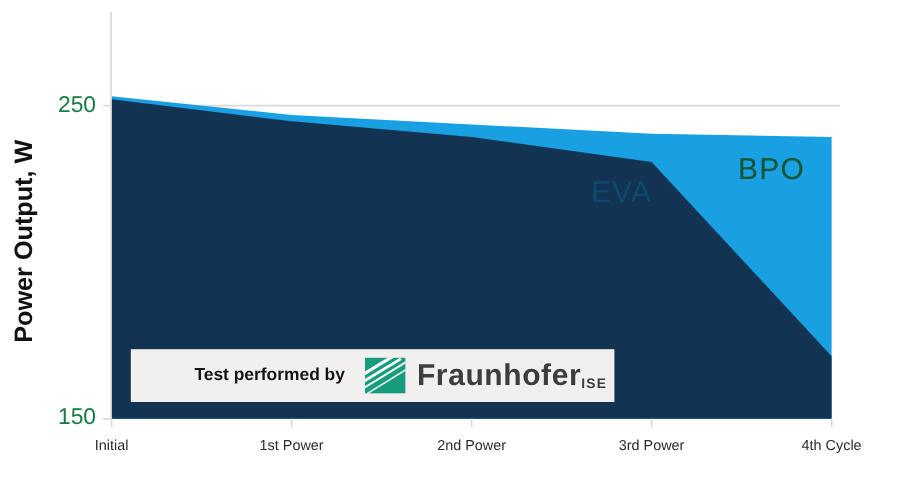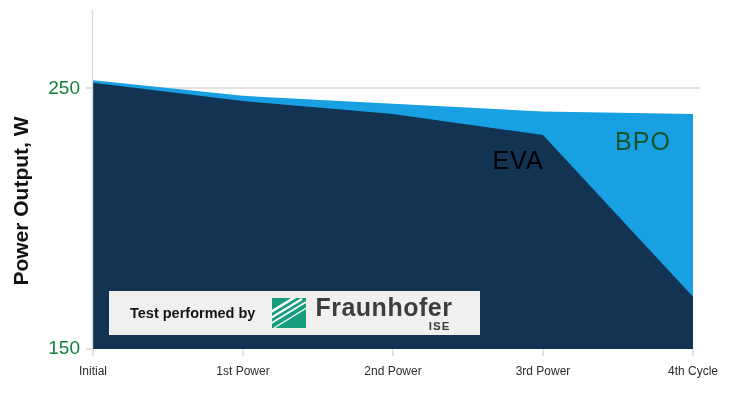--- a/index.html
+++ b/index.html
@@ -36,31 +36,31 @@
   .series-label{
     position:absolute;width:100px;height:30px;
     font-size:25px;line-height:30px;text-align:center;
     letter-spacing:1px;
   }
   #label-eva{left:468px;top:145px;}
   #label-bpo{left:593px;top:126px;}
   .badge{
     position:absolute;left:109px;top:291px;width:371px;height:44px;
     background:#f1f0ee;
-    display:flex;align-items:center;
+    display:flex;align-items:center;padding-left:32px;
   }
   .badge-text{
     margin-left:21px;
     font-size:14.5px;font-weight:bold;color:#141414;
     white-space:nowrap;
   }
   .badge-logo{margin-left:17px;flex:0 0 auto;display:block;}
   .wordmark{
     margin-left:9px;
-    display:flex;flex-direction:column;align-items:flex-end;
+    display:flex;flex-direction:row;align-items:flex-end;
   }
   .brand{
     font-size:25px;font-weight:bold;line-height:25px;letter-spacing:0.5px;
     white-space:nowrap;
   }
   .brand-sub{
     font-size:11.5px;font-weight:bold;line-height:11px;letter-spacing:1px;
     margin-top:1px;margin-right:2px;
   }
 </style>
@@ -86,33 +86,33 @@
 
   <div class="y-tick" id="ytick-top">250</div>
   <div class="y-tick" id="ytick-bottom">150</div>
 
   <div class="x-tick" id="xt0">Initial</div>
   <div class="x-tick" id="xt1">1st Power</div>
   <div class="x-tick" id="xt2">2nd Power</div>
   <div class="x-tick" id="xt3">3rd Power</div>
   <div class="x-tick" id="xt4">4th Cycle</div>
 
-  <div class="series-label" id="label-eva" style="color: #000000;">EVA</div>
+  <div class="series-label" id="label-eva" style="color: #0c4a6e;">EVA</div>
   <div class="series-label" id="label-bpo" style="color: #14532d;">BPO</div>
 
   <div class="badge" style="background: rgb(241, 240, 238);">
     <span class="badge-text">Test performed by</span>
     <svg class="badge-logo" width="34" height="30" viewBox="0 0 34 30">
       <rect id="logo-rect" x="0" y="0" width="34" height="30" fill="#179c7d"></rect>
       <g stroke="#ffffff" fill="none">
         <line x1="-3" y1="15" x2="25" y2="-2" stroke-width="2.6"></line>
         <line x1="-3" y1="21" x2="30" y2="1" stroke-width="2.2"></line>
         <line x1="-2" y1="26" x2="34" y2="4" stroke-width="1.7"></line>
         <line x1="2" y1="30" x2="36" y2="9" stroke-width="1.2"></line>
       </g>
     </svg>
     <div class="wordmark">
       <span class="brand" id="brand" style="color: rgb(61, 61, 61);">Fraunhofer</span>
-      <span class="brand-sub" id="brand-sub" style="color: rgb(61, 61, 61); margin-left: 23px;">ISE</span>
+      <span class="brand-sub" id="brand-sub" style="color: rgb(61, 61, 61);">ISE</span>
     </div>
   </div>
 
 </div>
 
 </body></html>

